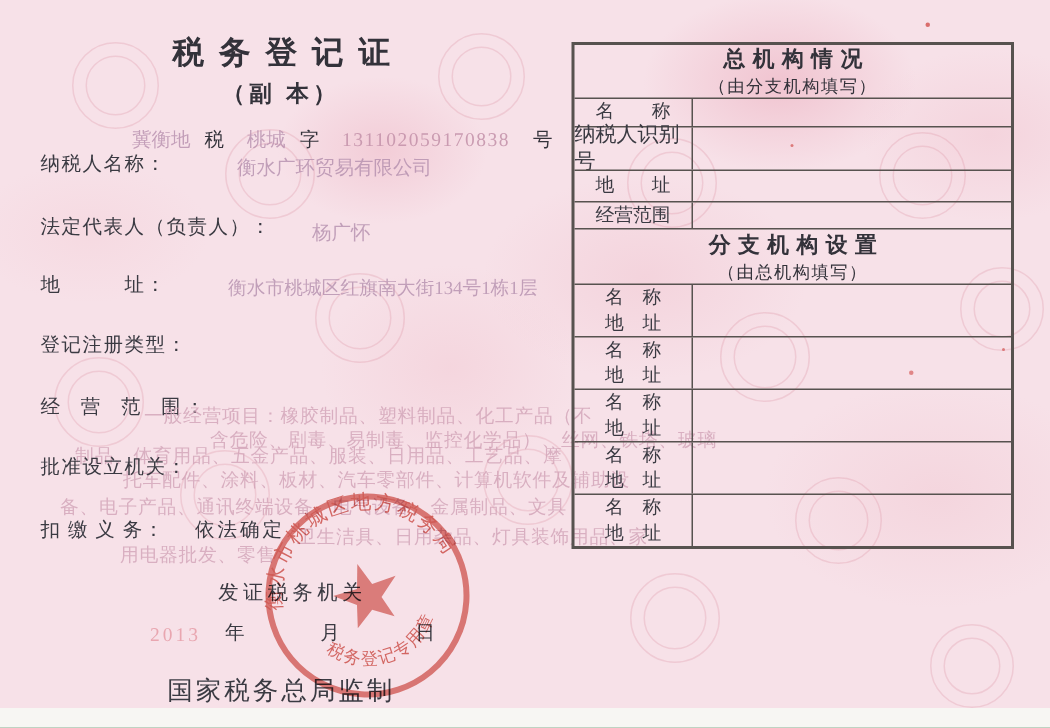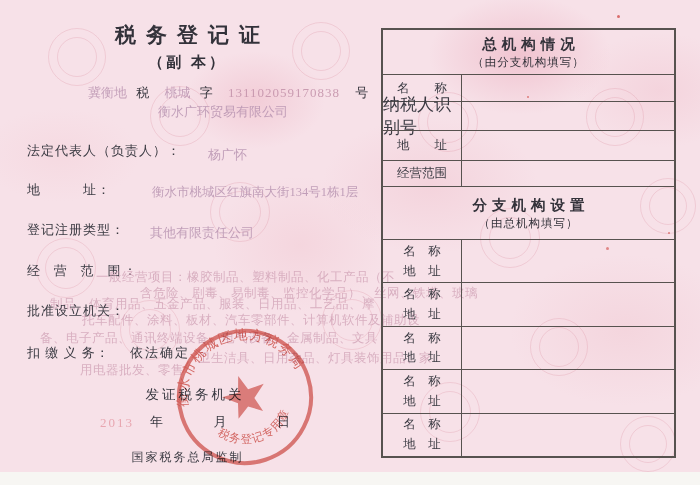--- a/index.html
+++ b/index.html
@@ -23,33 +23,33 @@
   .subtitle{left:0;top:53px;width:375px;text-align:center;font-size:15px;font-weight:bold;
             letter-spacing:3px;color:#33323a;}
   .serial{left:88px;top:84px;font-size:13px;color:#33323a;white-space:nowrap;}
   .stamped{color:#b78fae;opacity:.8;}
   .serialnum{letter-spacing:1px;color:#c391a9;opacity:.85;}
   .lbl{font-size:13px;color:#3a3a42;letter-spacing:1px;white-space:nowrap;}
   .val{font-size:13px;color:#b48fae;opacity:.8;white-space:nowrap;}
   .scopeline{position:absolute;font-size:12.5px;color:#cf9fb4;opacity:.75;white-space:nowrap;letter-spacing:.5px;}
   .ymd{left:150px;top:413px;width:140px;display:flex;justify-content:space-between;
        font-size:13px;color:#3a3a42;}
-  .footer{left:0;top:449px;width:375px;text-align:center;font-size:12px;letter-spacing:2px;color:#3a3a42;}
+  .footer{left:0;top:449px;width:375px;text-align:center;font-size:17px;letter-spacing:2px;color:#3a3a42;}
   .issuer{left:0;top:386px;width:390px;text-align:center;font-size:13.5px;letter-spacing:3px;color:#3a3a42;}
   .year-ghost{left:100px;top:415px;font-size:13px;color:rgba(214,96,108,.45);letter-spacing:2px;}
   
-  .table{left:381px;top:28px;width:295px;height:430px;border:2px solid #57524f;
+  .table{left:381px;top:28px;width:295px;height:338px;border:2px solid #57524f;
          display:flex;flex-direction:column;box-sizing:border-box;background:transparent;}
   .t-head{display:flex;flex-direction:column;align-items:center;justify-content:center;gap:1px;}
   .t-head .h1{font-size:14.5px;font-weight:bold;letter-spacing:5px;color:#33323a;text-indent:5px;}
   .t-head .h2{font-size:11.5px;color:#33323a;letter-spacing:1px;}
   .t-row{display:flex;border-top:1px solid #57524f;}
   .t-label{width:78px;border-right:1px solid #57524f;display:flex;align-items:center;
            justify-content:center;font-size:12.5px;color:#3a3a42;flex:none;}
-  .t-label.small{font-size:17px;letter-spacing:0;}
+  .t-label.small{font-size:14px;letter-spacing:0;}
   .t-value{flex:1;}
   .t-pair-label{width:78px;border-right:1px solid #57524f;display:flex;flex-direction:column;
                 justify-content:space-evenly;align-items:center;font-size:12.5px;color:#3a3a42;flex:none;}
   
   .seal{left:172px;top:324px;width:146px;height:146px;opacity:.85;mix-blend-mode:multiply;}
   .bottom-strip{position:absolute;left:0;top:472px;width:700px;height:13px;background:#f7f6f3;}
 </style>
 </head>
 <body>
 
@@ -77,30 +77,30 @@
 
     <div class="abs serial">
       <span class="stamped">冀衡地</span>
       <span style="margin-left:6px;">税</span>
       <span class="stamped" style="margin-left:12px;">桃城</span>
       <span style="margin-left:6px;">字</span>
       <span class="serialnum" style="margin-left:12px;">131102059170838</span>
       <span style="margin-left:12px;">号</span>
     </div>
 
+    <div class="abs lbl" style="left:27px;top:100px;">纳税人名称：</div>
     <div class="abs val" style="left:158px;top:103px;">衡水广环贸易有限公司</div>
 
     <div class="abs lbl" style="left:27px;top:142px;">法定代表人（负责人）：</div>
     <div class="abs val" style="left:208px;top:146px;">杨广怀</div>
 
     <div class="abs lbl" style="left:27px;top:181px;">地　　　址：</div>
     <div class="abs val" style="left:152px;top:184px;font-size:12.5px;">衡水市桃城区红旗南大街134号1栋1层</div>
 
     <div class="abs lbl" style="left:27px;top:221px;">登记注册类型：</div>
-    <div class="abs val" style="left:150px;top:224px;">其他有限责任公司</div>
 
     <div class="abs lbl" style="left:27px;top:262px;letter-spacing:3px;font-family:Liberation Mono, monospace;">经 营 范 围：</div>
 
     <div class="scopeline" style="left:96px;top:269px;">一般经营项目：橡胶制品、塑料制品、化工产品（不</div>
     <div class="scopeline" style="left:140px;top:285px;">含危险、剧毒、易制毒、监控化学品）、丝网、铁塔、玻璃</div>
     <div class="scopeline" style="left:11px;top:296px;margin-left:39px;">制品、体育用品、五金产品、服装、日用品、工艺品、摩</div>
     <div class="scopeline" style="left:82px;top:312px;">托车配件、涂料、板材、汽车零部件、计算机软件及辅助设</div>
     <div class="scopeline" style="left:40px;top:330px;">备、电子产品、通讯终端设备、电气设备、金属制品、文具</div>
     <div class="scopeline" style="left:198px;top:350px;">卫生洁具、日用杂品、灯具装饰用品、家</div>
     <div class="scopeline" style="left:80px;top:362px;">用电器批发、零售</div>

